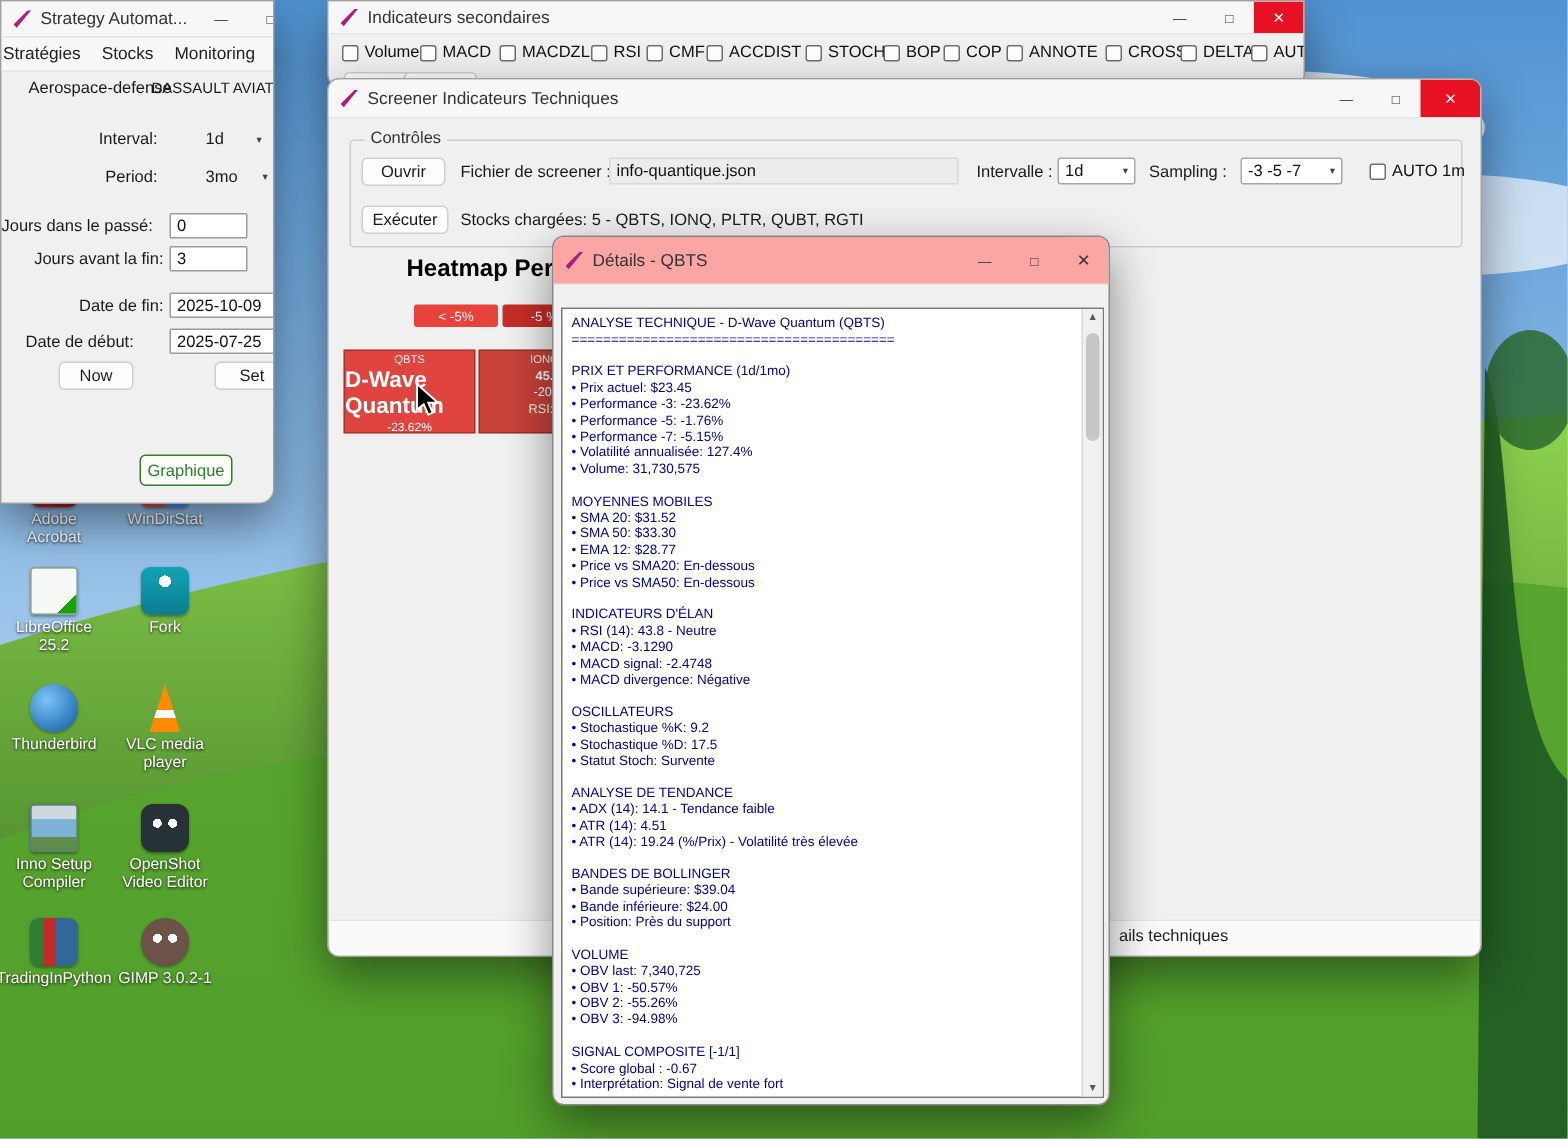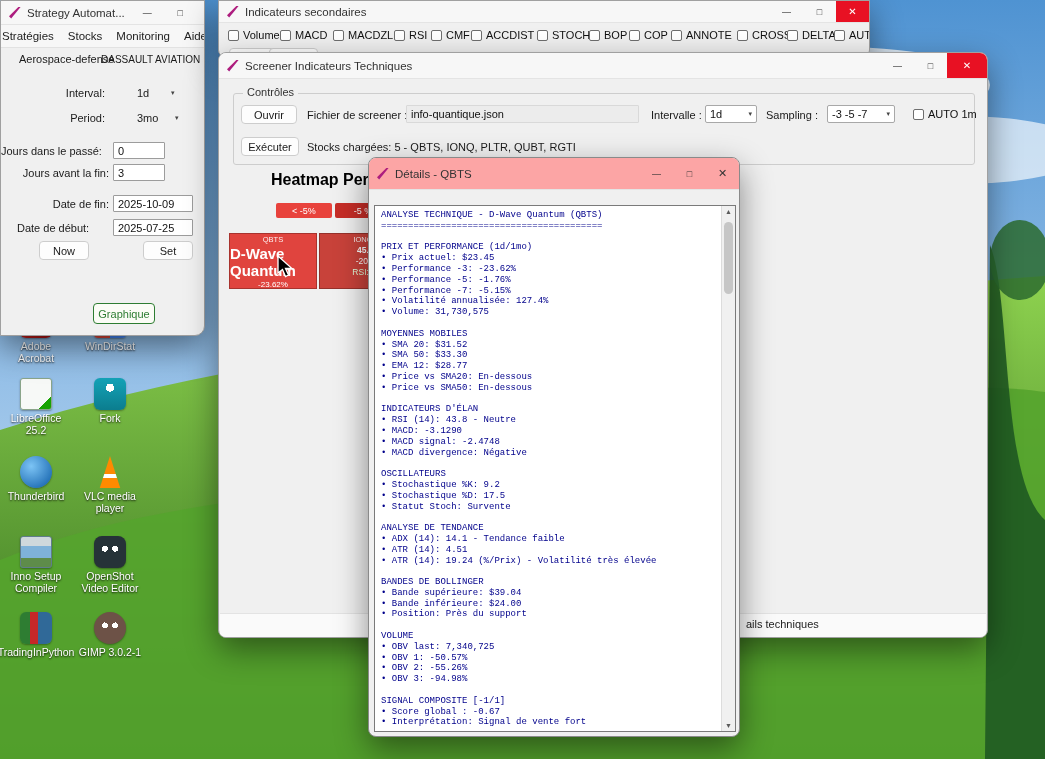--- a/index.html
+++ b/index.html
@@ -40,21 +40,21 @@
   .cb{width:11px;height:11px;background:#fff;border:1px solid #6e6e6e;border-radius:2px;flex:0 0 auto}
   .gbox{position:absolute;border:1px solid #cdcdcd;border-radius:3px}
   .gbox-label{position:absolute;font-size:11px;color:#333;background:#f0f0f0;padding:0 4px;white-space:nowrap}
   .chip{position:absolute;height:15px;display:flex;align-items:center;justify-content:center;font-size:9px;color:#fff;border-radius:2px}
   .tile{position:absolute;width:88px;height:56px;display:flex;flex-direction:column;align-items:center;color:#fff;overflow:hidden;border:1px solid rgba(0,0,0,.25)}
   .tile-ticker{font-size:7.5px;opacity:.92;margin-top:1px}
   .tile-name{font-size:15px;font-weight:bold;margin-top:1px}
   .tile-perf{font-size:8px;margin-top:1px}
   .tile-rsi{width:100%;font-size:8px;text-align:center;padding:1.5px 0;margin-top:auto}
   .tile-line{font-size:8.5px;margin-top:1px}
-  .mono{font-family:Liberation Mono, monospace}
+  .mono{font-family:Liberation Sans, sans-serif}
   .detail-frame{position:absolute;background:#fff;border:1px solid #7a7a7a;display:flex}
   .detail-pre{flex:1;font-size:9px;line-height:10.8px;padding:4px 6px;white-space:pre;overflow:hidden}
   .scroll{width:14px;background:#f0f0f0;border-left:1px solid #dcdcdc;position:relative}
   .scroll .arr{position:absolute;left:0;width:100%;text-align:center;font-size:7px;color:#5a5a5a}
   .thumb{position:absolute;left:2px;width:9px;background:#c6c6c6;border-radius:5px}
   .heading{position:absolute;font-weight:bold;font-size:16px;color:#000;white-space:nowrap}
   .cursor{position:absolute;pointer-events:none}
 </style>
 </head>
 <body>
@@ -115,21 +115,21 @@
   </div>
 <div class="dicon" style="left:4px;top:612px">
     <div class="ic ic-tradingpy"></div>
     <div class="dlabel">TradingInPython</div>
   </div>
 <div class="dicon" style="left:78px;top:612px">
     <div class="ic ic-gimp"></div>
     <div class="dlabel">GIMP 3.0.2-1</div>
   </div>
 
-<div class="win" style="left:0;top:0;width:205px;height:336px;border-radius:0 0 10px 0">
+<div class="win" style="left:0;top:0;width:183px;height:336px;border-radius:0 0 10px 0">
   <div class="titlebar" style="height:24px">
     <span class="app-ic"></span>
     <span class="tb-title">Strategy Automat...</span>
     <span class="tb-btns">
       <span class="tb-btn">—</span>
       <span class="tb-btn">□</span>
       <span class="tb-btn">✕</span>
     </span>
   </div>
   <div class="menubar">

